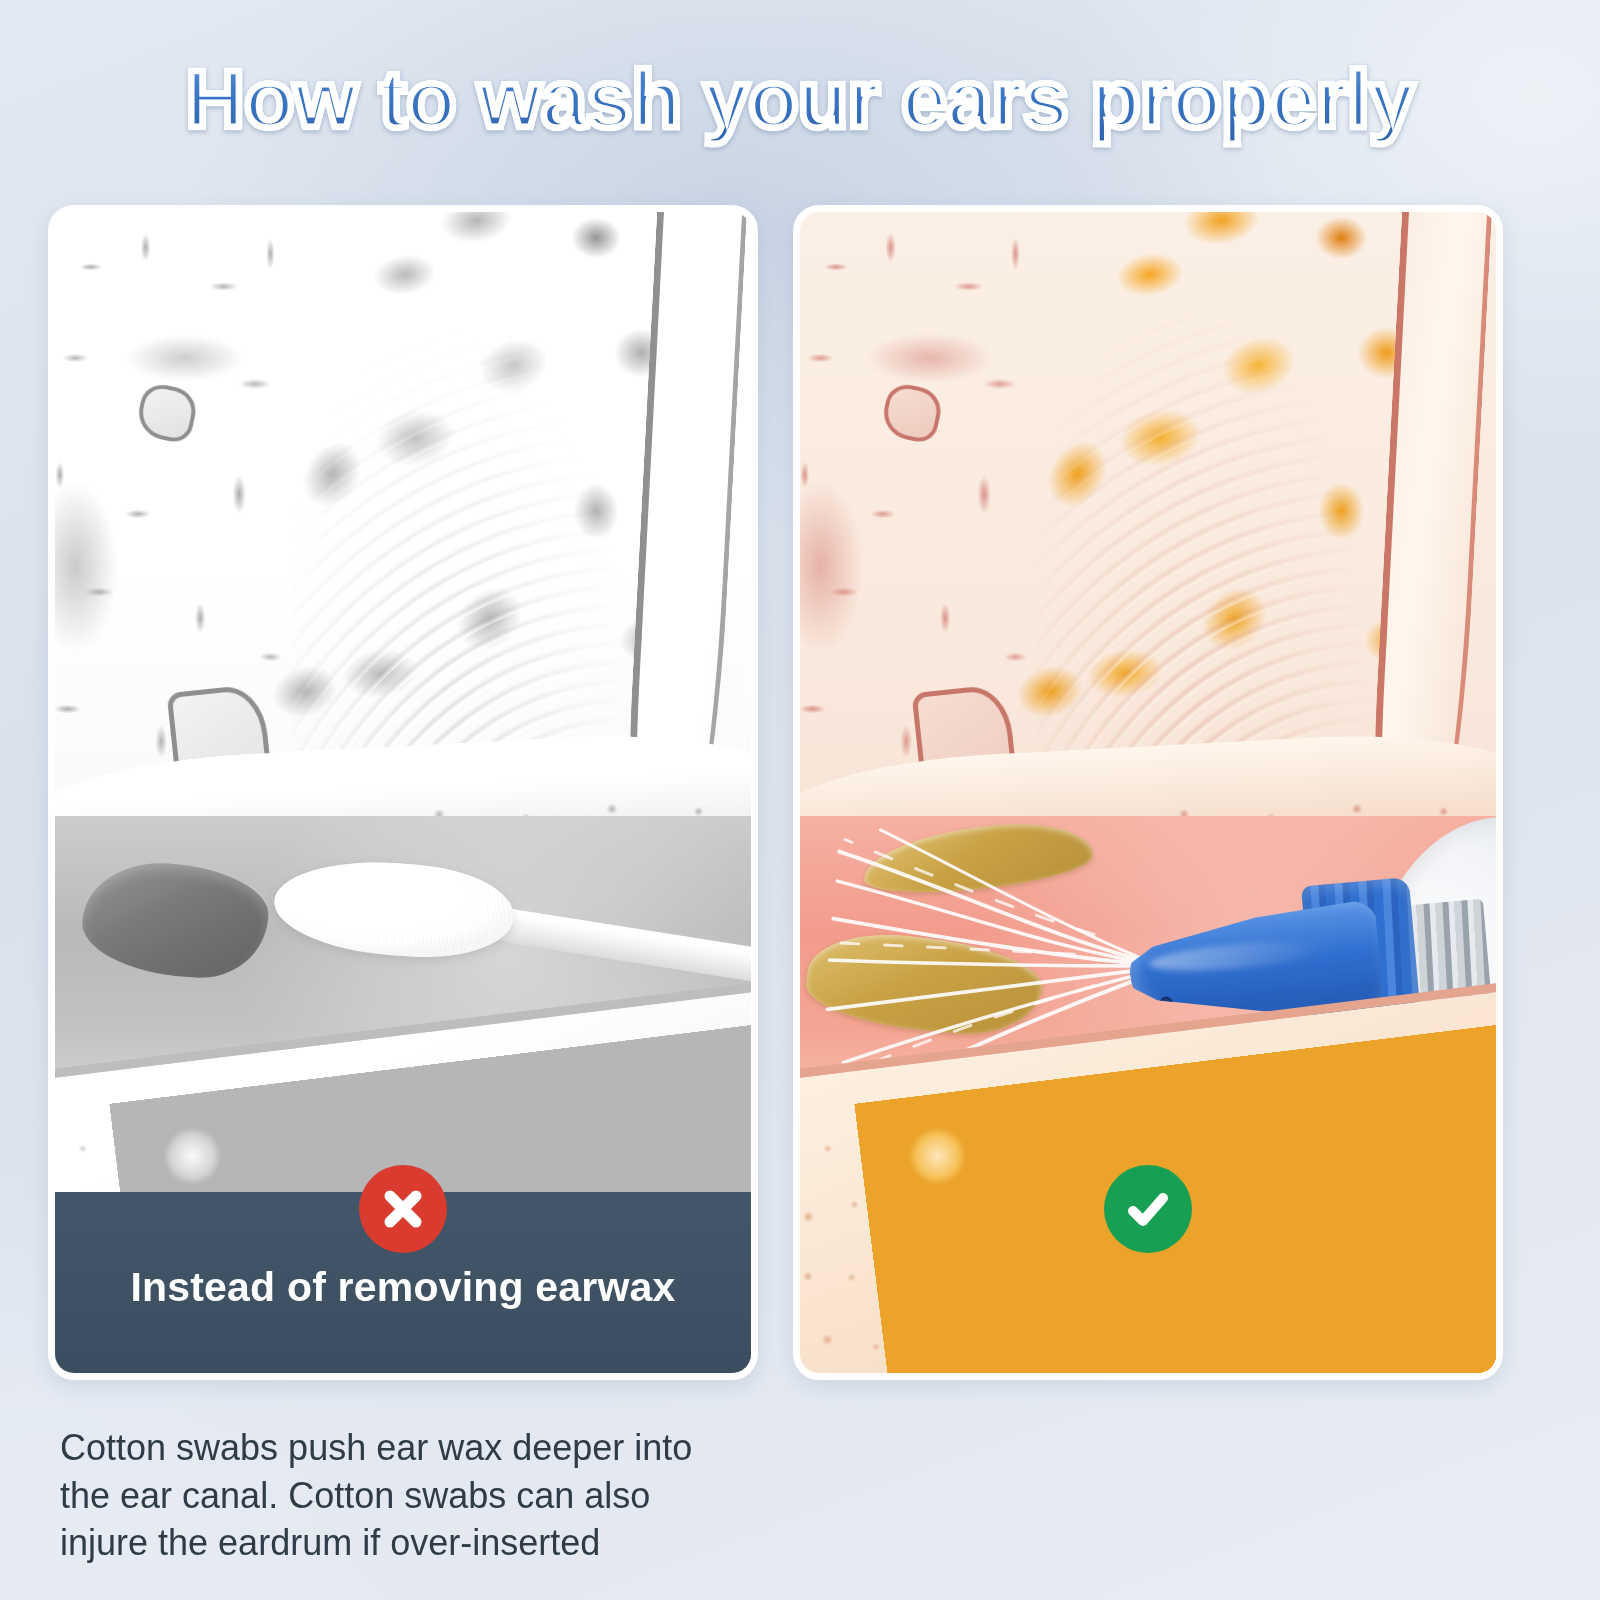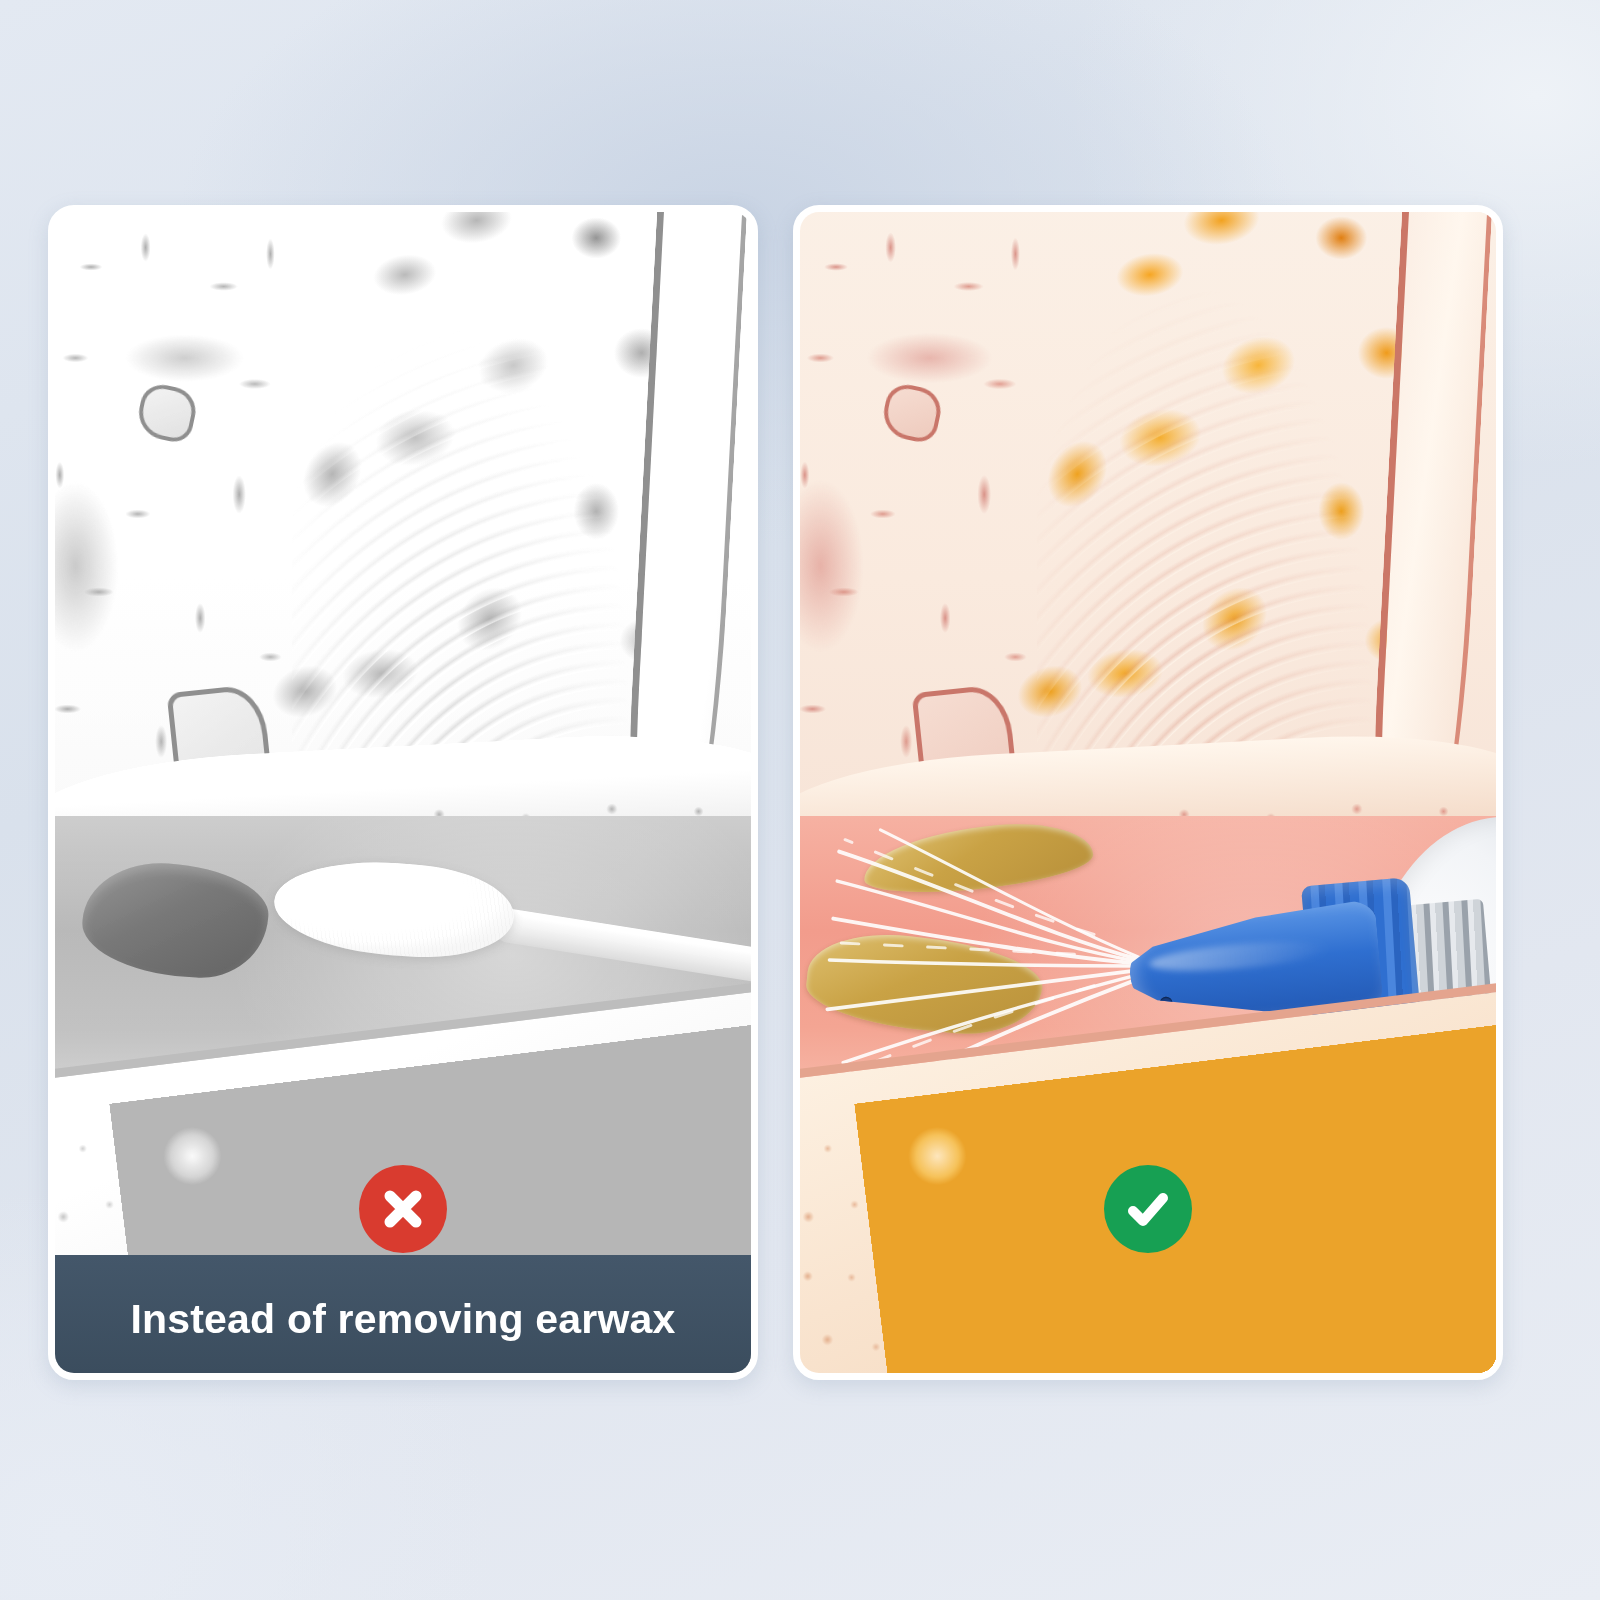--- a/index.html
+++ b/index.html
@@ -404,21 +404,21 @@
     box-shadow: inset 0 6px 12px rgba(255,255,255,.18);
   }
 
   
   .art.gray { filter: grayscale(1) contrast(1.04) brightness(1.06); }
 
   
   .caption {
     position: absolute;
     left: 0; right: 0; bottom: 0;
-    height: 118px;
+    height: 181px;
     display: flex;
     align-items: center;
     justify-content: center;
   }
   .caption.dark { background: linear-gradient(180deg, #44576a 0%, #3b4d5e 100%); }
   .caption.blue { background: linear-gradient(180deg, #4a85cf 0%, #2f6cba 100%); }
   .caption .label {
     color: #ffffff;
     font-size: 41px;
     font-weight: 700;
@@ -454,20 +454,21 @@
     white-space: pre-line;
   }
   .body-text.left  { left: 60px;  width: 700px; }
   .body-text.right { left: 812px; width: 700px; }
 </style>
 </head>
 <body>
 
 <div id="page">
 
+  <div id="title">How to wash your ears properly</div>
 
   <div class="card left">
 
     <div class="art gray">
       <div class="bone-block">
         <div class="speckle"></div>
       </div>
       <div class="cavity small"></div>
       <div class="cavity"></div>
       <div class="waxmass"></div>
@@ -561,14 +562,17 @@
     </div>
 
     <div class="badge check">
       <svg width="54" height="54" viewBox="0 0 54 54">
         <path d="M12 29 L22 39 L42 16" stroke="#ffffff" stroke-width="10" fill="none" stroke-linecap="round" stroke-linejoin="round"></path>
       </svg>
     </div>
 
   </div>
 
+  <div class="body-text left">Cotton swabs push ear wax deeper into
+the ear canal. Cotton swabs can also
+injure the eardrum if over-inserted</div>
 
 </div>
 
 </body></html>

